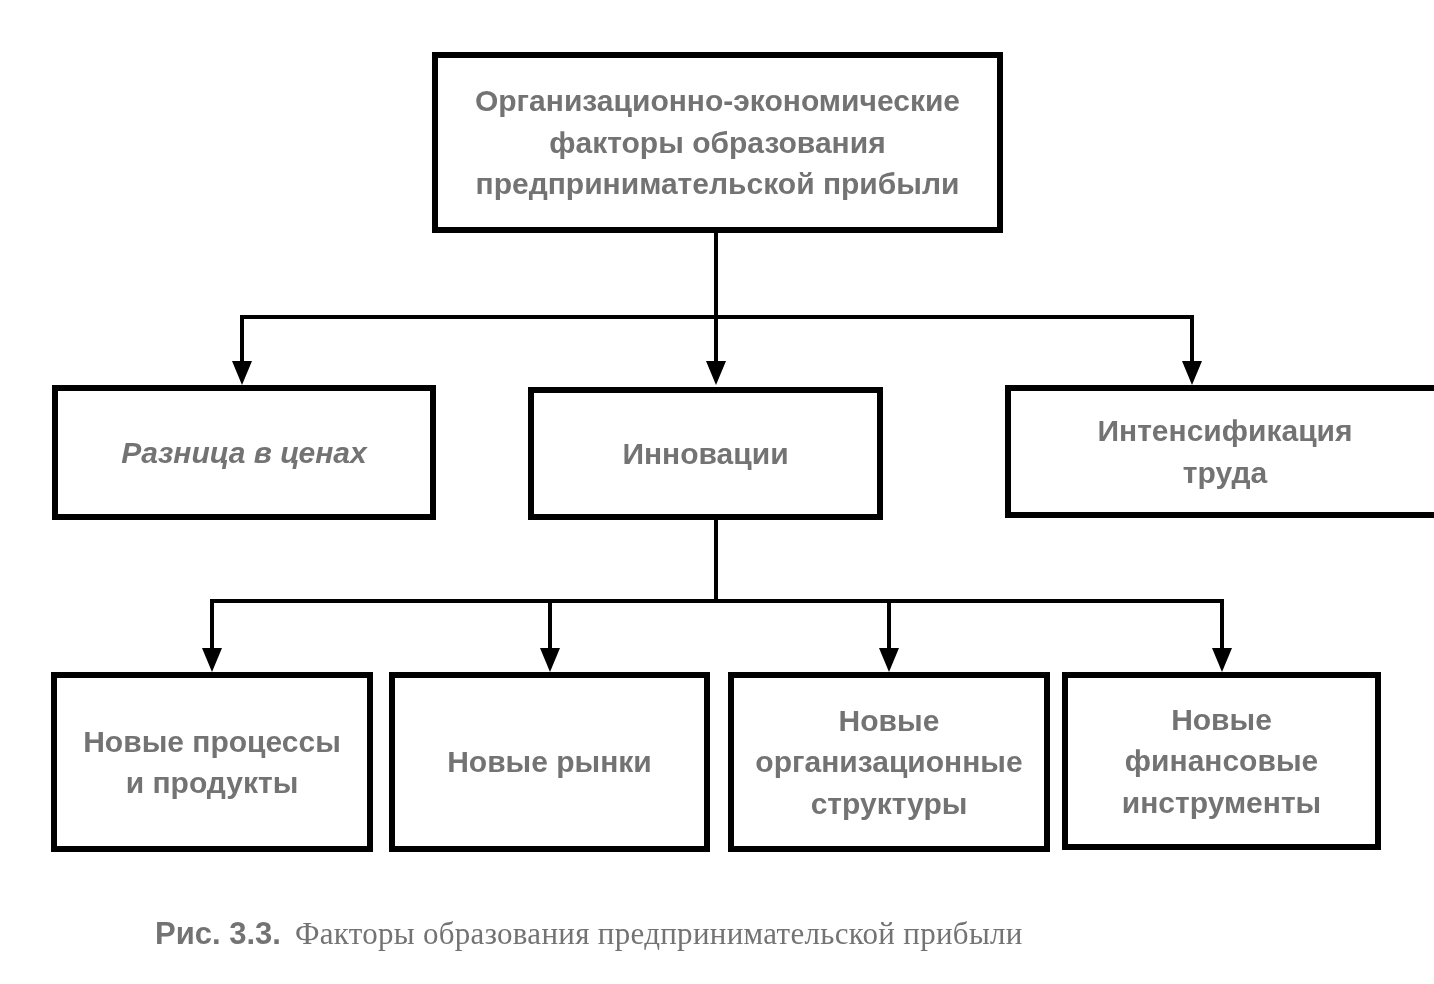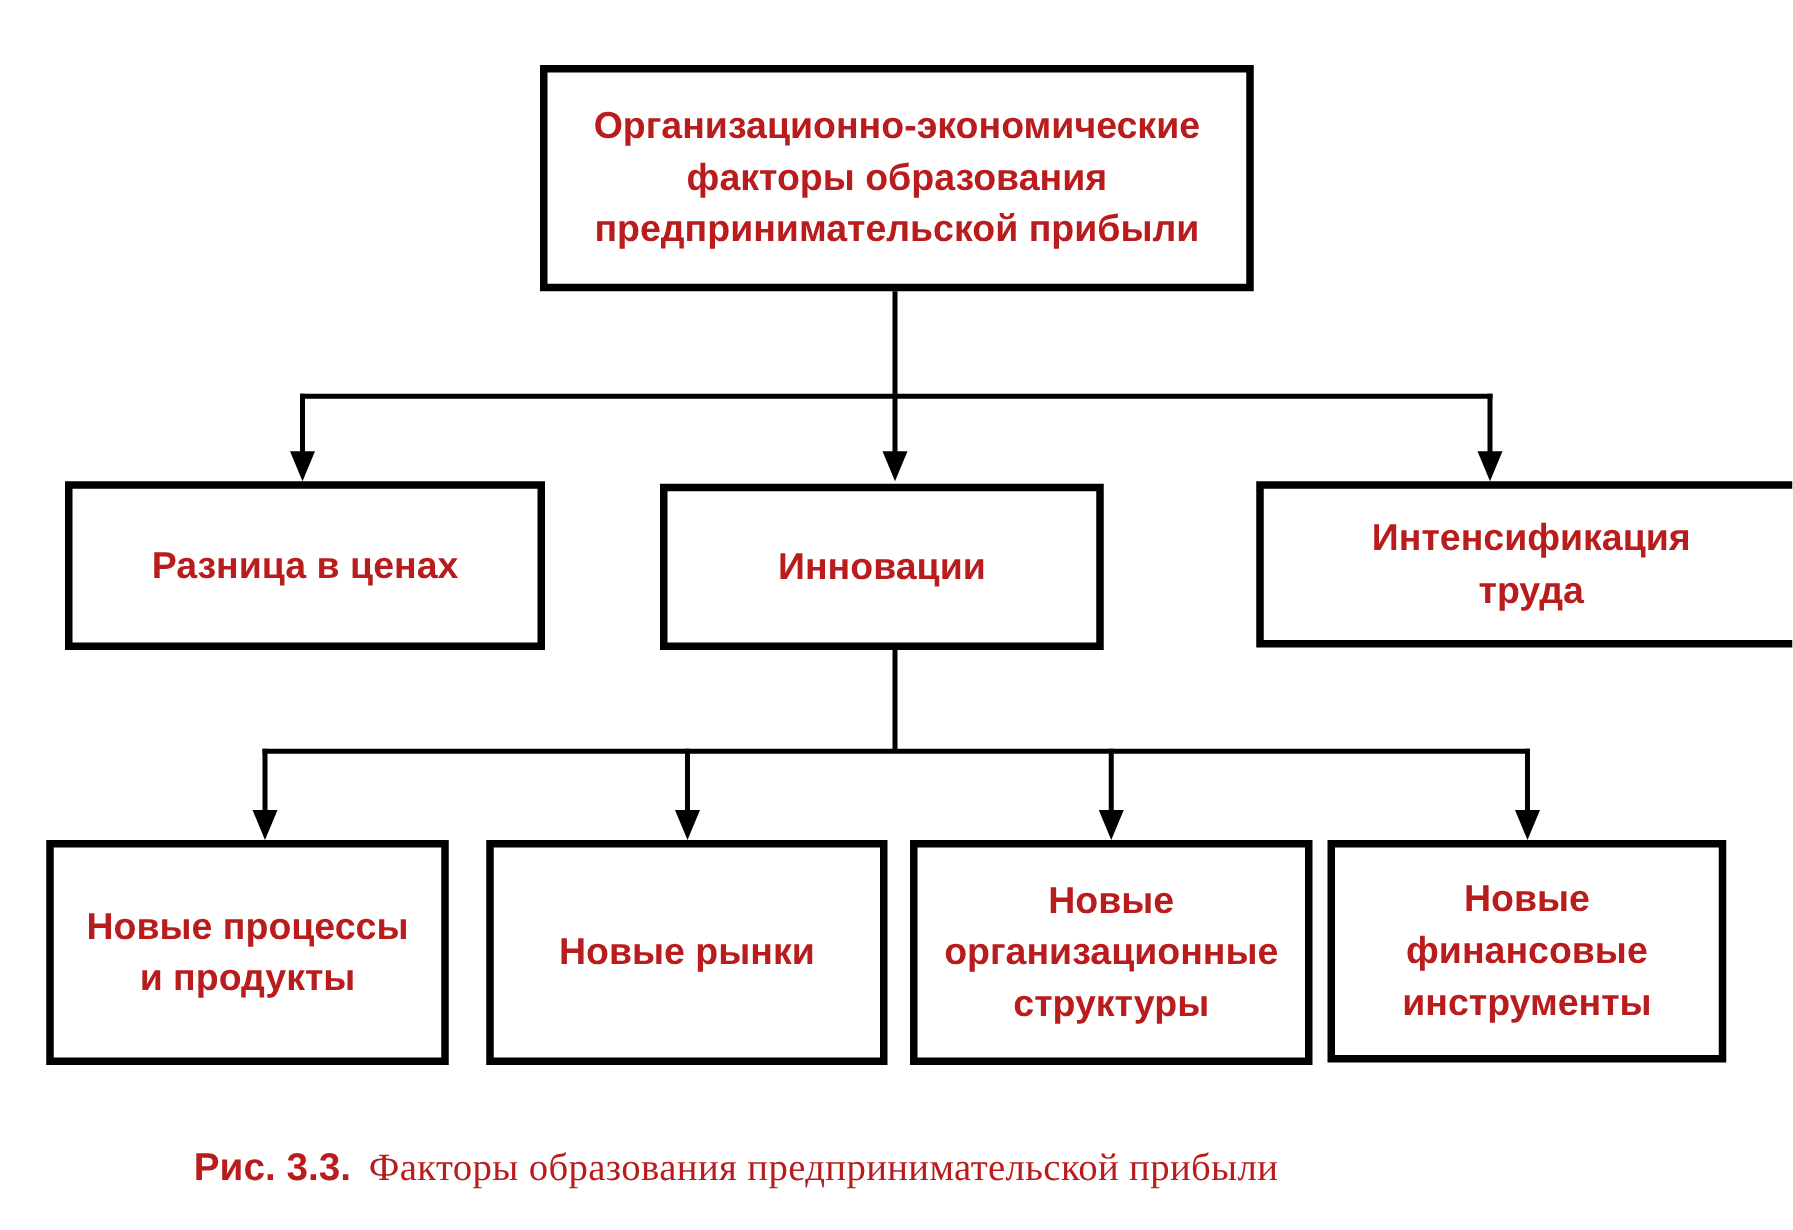--- a/index.html
+++ b/index.html
@@ -6,43 +6,43 @@
     margin: 0;
     padding: 0;
     background: #ffffff;
   }
   .canvas {
     position: relative;
     width: 1434px;
     height: 984px;
     background: #ffffff;
     font-family: "Liberation Sans", sans-serif;
-    color: #b91c1c;
+    color: #737373;
     overflow: hidden;
   }
   .node {
     position: absolute;
     border: 6px solid #000000;
     background: #ffffff;
     display: flex;
     align-items: center;
     justify-content: center;
     text-align: center;
     font-weight: 700;
     font-size: 30px;
     line-height: 1.38;
     white-space: pre-line;
     box-sizing: border-box;
   }
   
   .node-root        { left: 432px;  top: 52px;  width: 571px; height: 181px; }
-  .node-price       { left: 52px;   top: 385px; width: 384px; height: 135px; }
+  .node-price       { left: 52px;   top: 385px; width: 384px; height: 135px; font-style: italic; }
   .node-innovation  { left: 528px;  top: 387px; width: 355px; height: 133px; }
   .node-labor       { left: 1005px; top: 385px; width: 440px; height: 133px; }
-  .node-processes   { left: 37px;   top: 672px; width: 322px; height: 180px; }
+  .node-processes   { left: 51px;   top: 672px; width: 322px; height: 180px; }
   .node-markets     { left: 389px;  top: 672px; width: 321px; height: 180px; }
   .node-orgstruct   { left: 728px;  top: 672px; width: 322px; height: 180px; }
   .node-fininstr    { left: 1062px; top: 672px; width: 319px; height: 178px; }
 
   
   .line {
     position: absolute;
     background: #000000;
   }
   .vline { width: 4px; }

